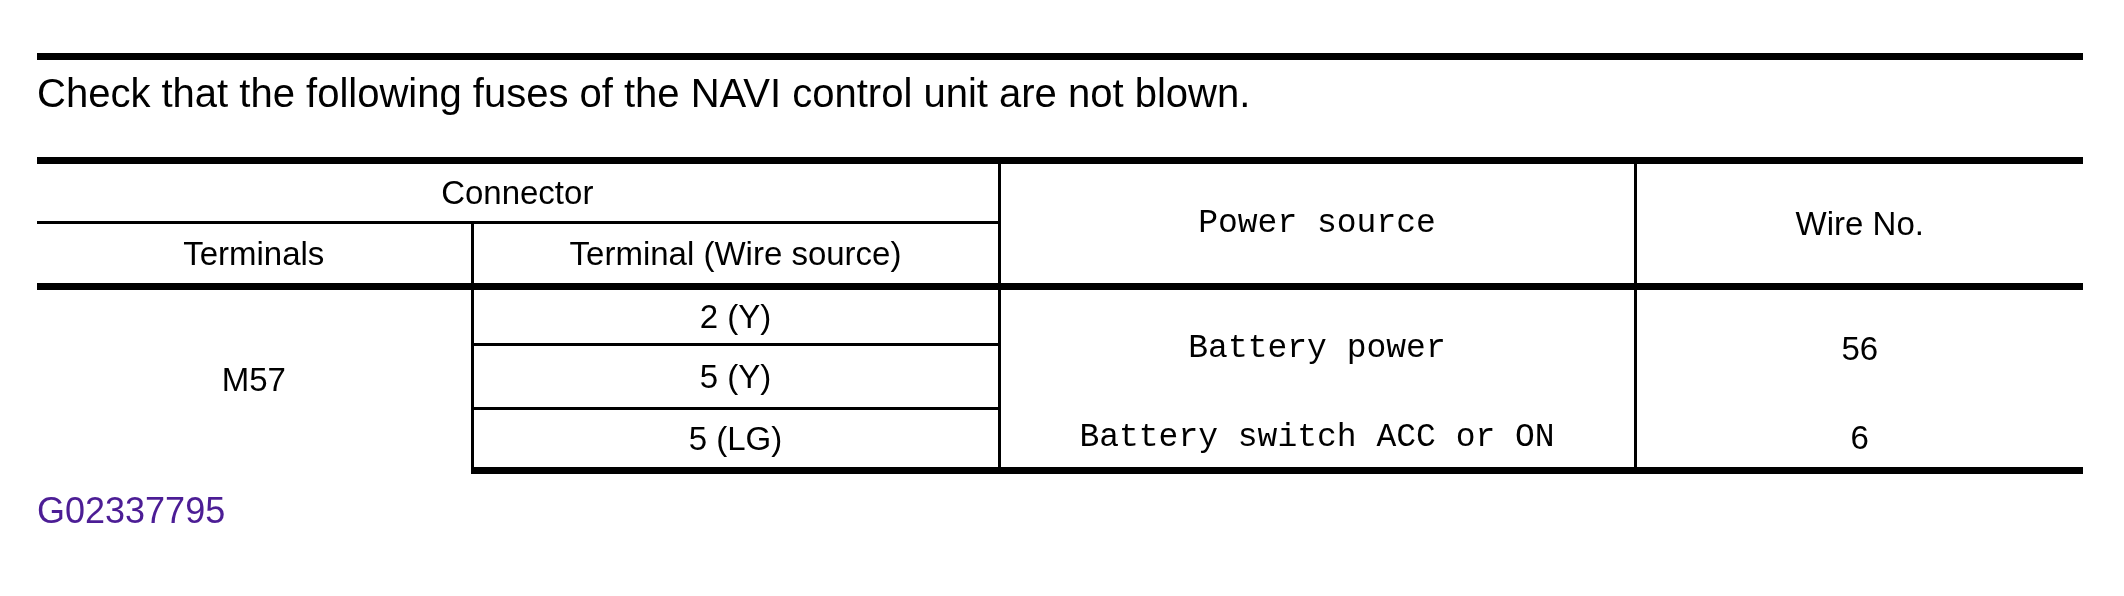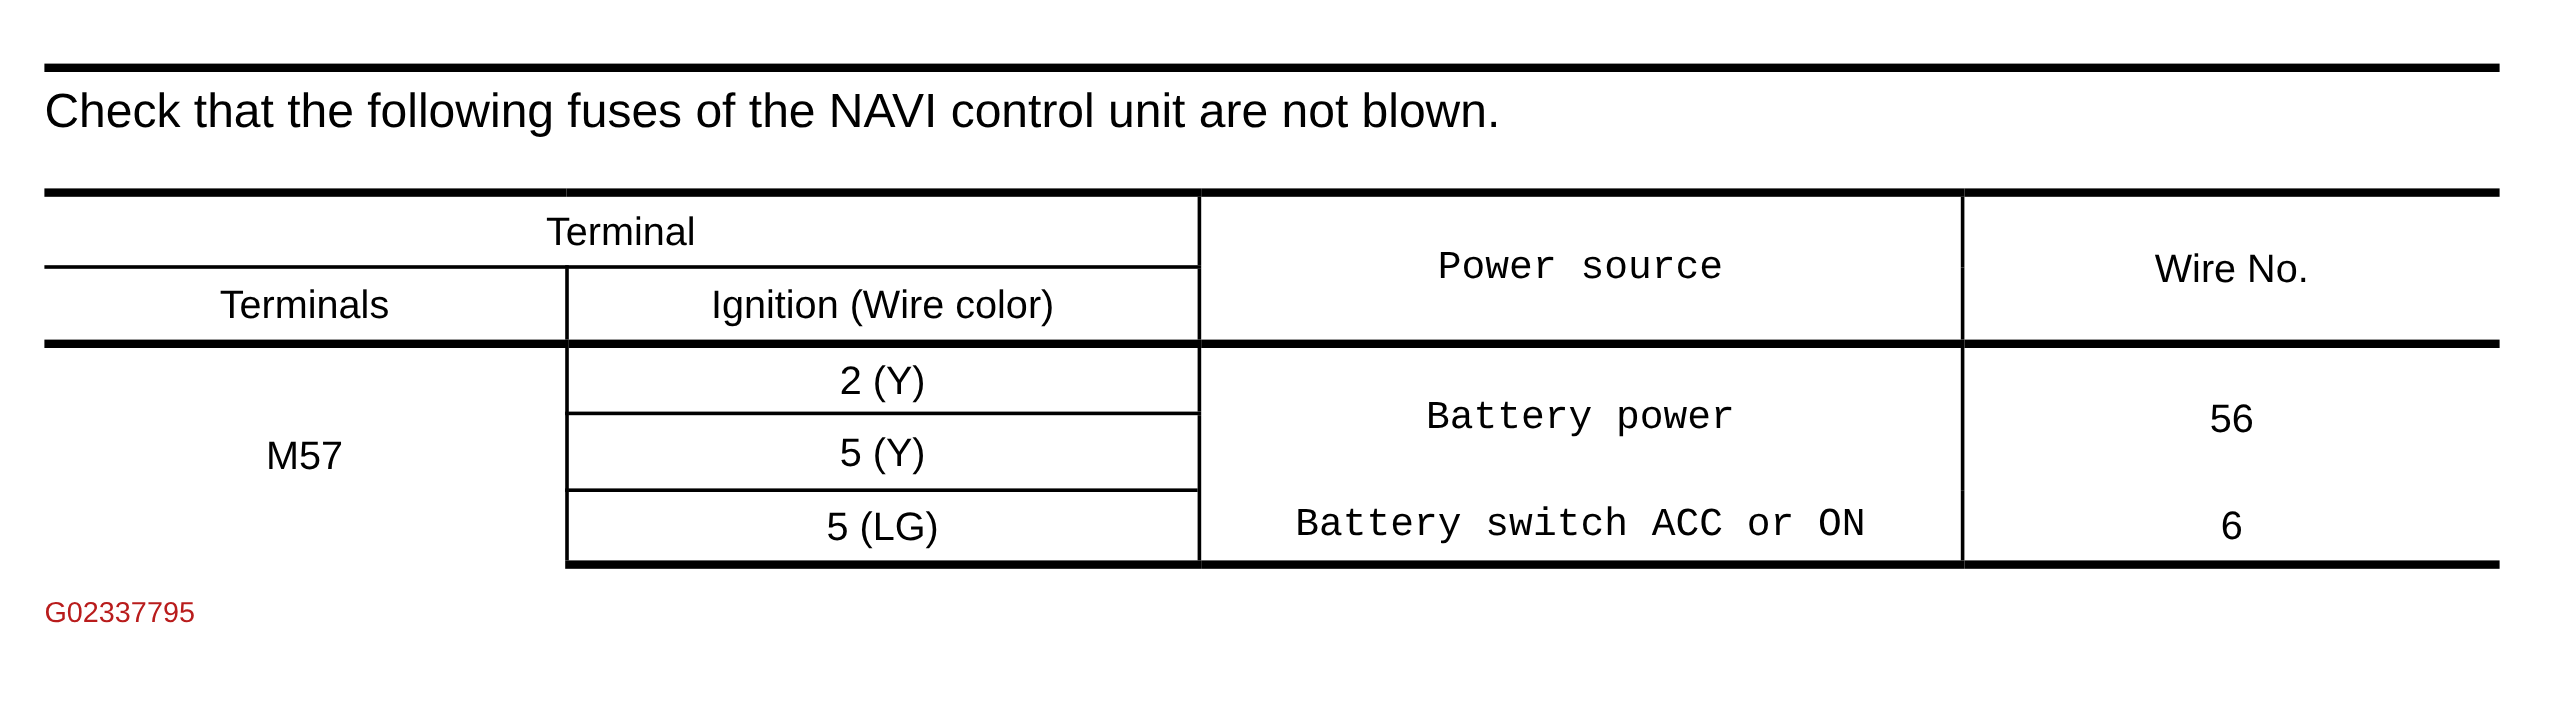--- a/index.html
+++ b/index.html
@@ -87,24 +87,24 @@
   .h-subhead   { height: 64px; }
   .h-row1      { height: 58px; }
   .h-row2      { height: 64px; }
   .h-row3      { height: 62px; }
 
   
   .caption {
     position: absolute;
     left: 37px;
     top: 495px;
-    font-size: 24px;
+    font-size: 36px;
     line-height: 32px;
     white-space: nowrap;
-    color: #b91c1c;
+    color: #4c1d95;
   }
 </style>
 </head>
 <body>
 
 <div class="page">
 
   <div class="top-rule"></div>
 
   <div class="heading">Check that the following fuses of the NAVI control unit are not blown.</div>
@@ -113,28 +113,28 @@
     <table class="fuse-table">
       <colgroup>
         <col class="c-connector">
         <col class="c-terminal">
         <col class="c-power">
         <col class="c-fuse">
       </colgroup>
       <tbody>
 
         <tr class="h-terminals">
-          <td class="bt-thick bb-thin" colspan="2">Terminal</td>
+          <td class="bt-thick bb-thin" colspan="2">Connector</td>
           <td class="bt-thick br-thin bl-thin" rowspan="2">Power source</td>
           <td class="bt-thick" rowspan="2">Wire No.</td>
         </tr>
 
         <tr class="h-subhead">
           <td class="br-thin">Terminals</td>
-          <td>Ignition (Wire color)</td>
+          <td>Terminal (Wire source)</td>
         </tr>
 
         <tr class="h-row1">
           <td class="bt-thick br-thin" rowspan="3">M57</td>
           <td class="bt-thick bb-thin">2 (Y)</td>
           <td class="bt-thick br-thin bl-thin" rowspan="2">Battery power</td>
           <td class="bt-thick" rowspan="2">56</td>
         </tr>
 
         <tr class="h-row2">

